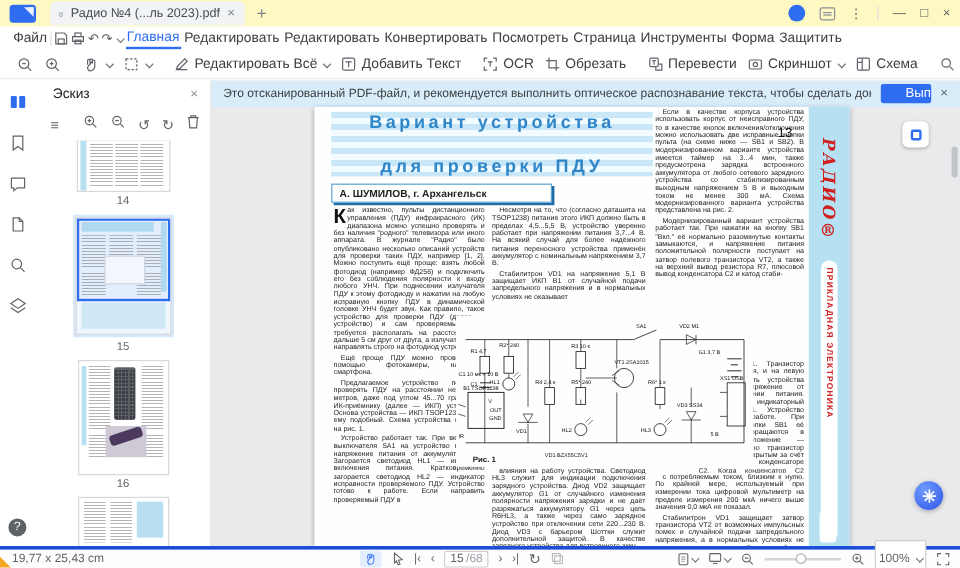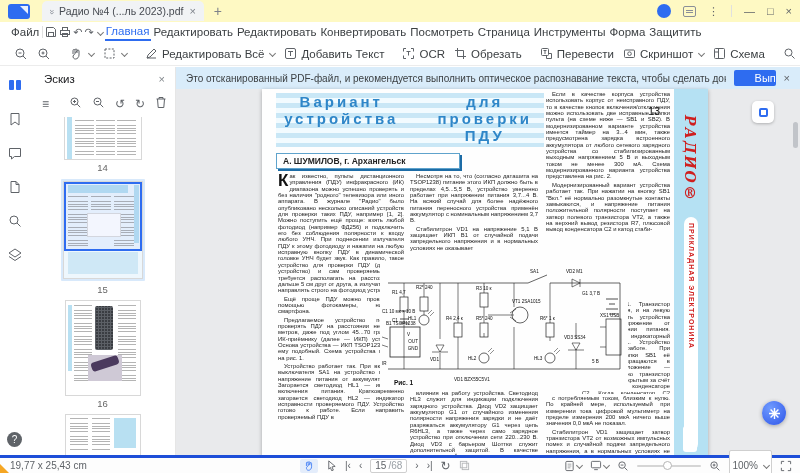--- a/index.html
+++ b/index.html
@@ -56,21 +56,21 @@
   #notifbtn{background:#2e6cf0;color:#fff;font-size:11px;padding:2px 21px;border-radius:2px;max-width:30px;overflow:hidden;white-space:nowrap;flex:none}
   #notif .x{color:#5f6368;font-size:11px;flex:none}
   
   #page{position:absolute;left:86px;top:22px;width:446px;height:367px;background:#fefefe;box-shadow:0 1px 4px rgba(0,0,0,.3)}
   #pageno{position:absolute;left:386px;top:16px;font-weight:normal;font-size:11px;color:#111}
   #spine{position:absolute;right:0;top:0;bottom:0;width:34px;background:#b5e1f3}
   #spinetop{position:absolute;top:26px;left:8px;writing-mode:vertical-rl;font-family:"DejaVu Serif",serif;font-style:italic;font-weight:bold;font-size:14px;letter-spacing:2px;color:#cf1f1f}
   #spinepill{position:absolute;top:128px;left:10px;width:14px;height:234px;background:#fff;border-radius:7px;display:flex;justify-content:center}
   #spinebottom{writing-mode:vertical-rl;font-size:7px;font-weight:bold;letter-spacing:1px;color:#cf1f1f;margin-top:6px}
   #spinefoot{position:absolute;bottom:4px;left:9px;width:14px;height:26px;background:#fff;border-radius:3px}
-  #banner{position:absolute;left:14px;top:4px;width:268px;height:54px;background:repeating-linear-gradient(180deg,#c9e7f6 0,#c9e7f6 5px,#f2fbff 5px,#f2fbff 10px);display:flex;flex-direction:row;justify-content:center;gap:19px}
+  #banner{position:absolute;left:14px;top:4px;width:268px;height:54px;background:repeating-linear-gradient(180deg,#c9e7f6 0,#c9e7f6 5px,#f2fbff 5px,#f2fbff 10px);display:flex;flex-direction:column;justify-content:center;gap:19px}
   .titleline{font-size:15px;font-weight:bold;letter-spacing:3px;color:#2e86c8;text-align:center}
   #authorbox{position:absolute;left:14px;top:64px;width:184px;height:16px;background:#fff;border:1px solid #5fa3cc;box-shadow:2px 2px 0 #1d6ca6;font-size:8.5px;font-weight:bold;color:#222;display:flex;align-items:center;padding-left:6px}
   .mcol{position:absolute;font-size:5.9px;line-height:6.35px;text-align:justify;color:#1c1c1c;overflow:hidden}
   .mcol p{margin-bottom:2px;text-indent:6px}
   .mcol p.lead{text-indent:0}
   .mcol p.lead::first-letter{float:left;font-size:17px;line-height:13px;font-weight:bold;padding:1px 1px 0 0;color:#111}
   #figure{position:absolute;left:118px;top:174px;width:248px;height:126px;background:#fefefe}
   #figure svg text{font-family:"Liberation Sans",sans-serif;font-size:4.6px;fill:#111}
   #figure svg .cap{font-size:6.5px;font-weight:bold}
   

